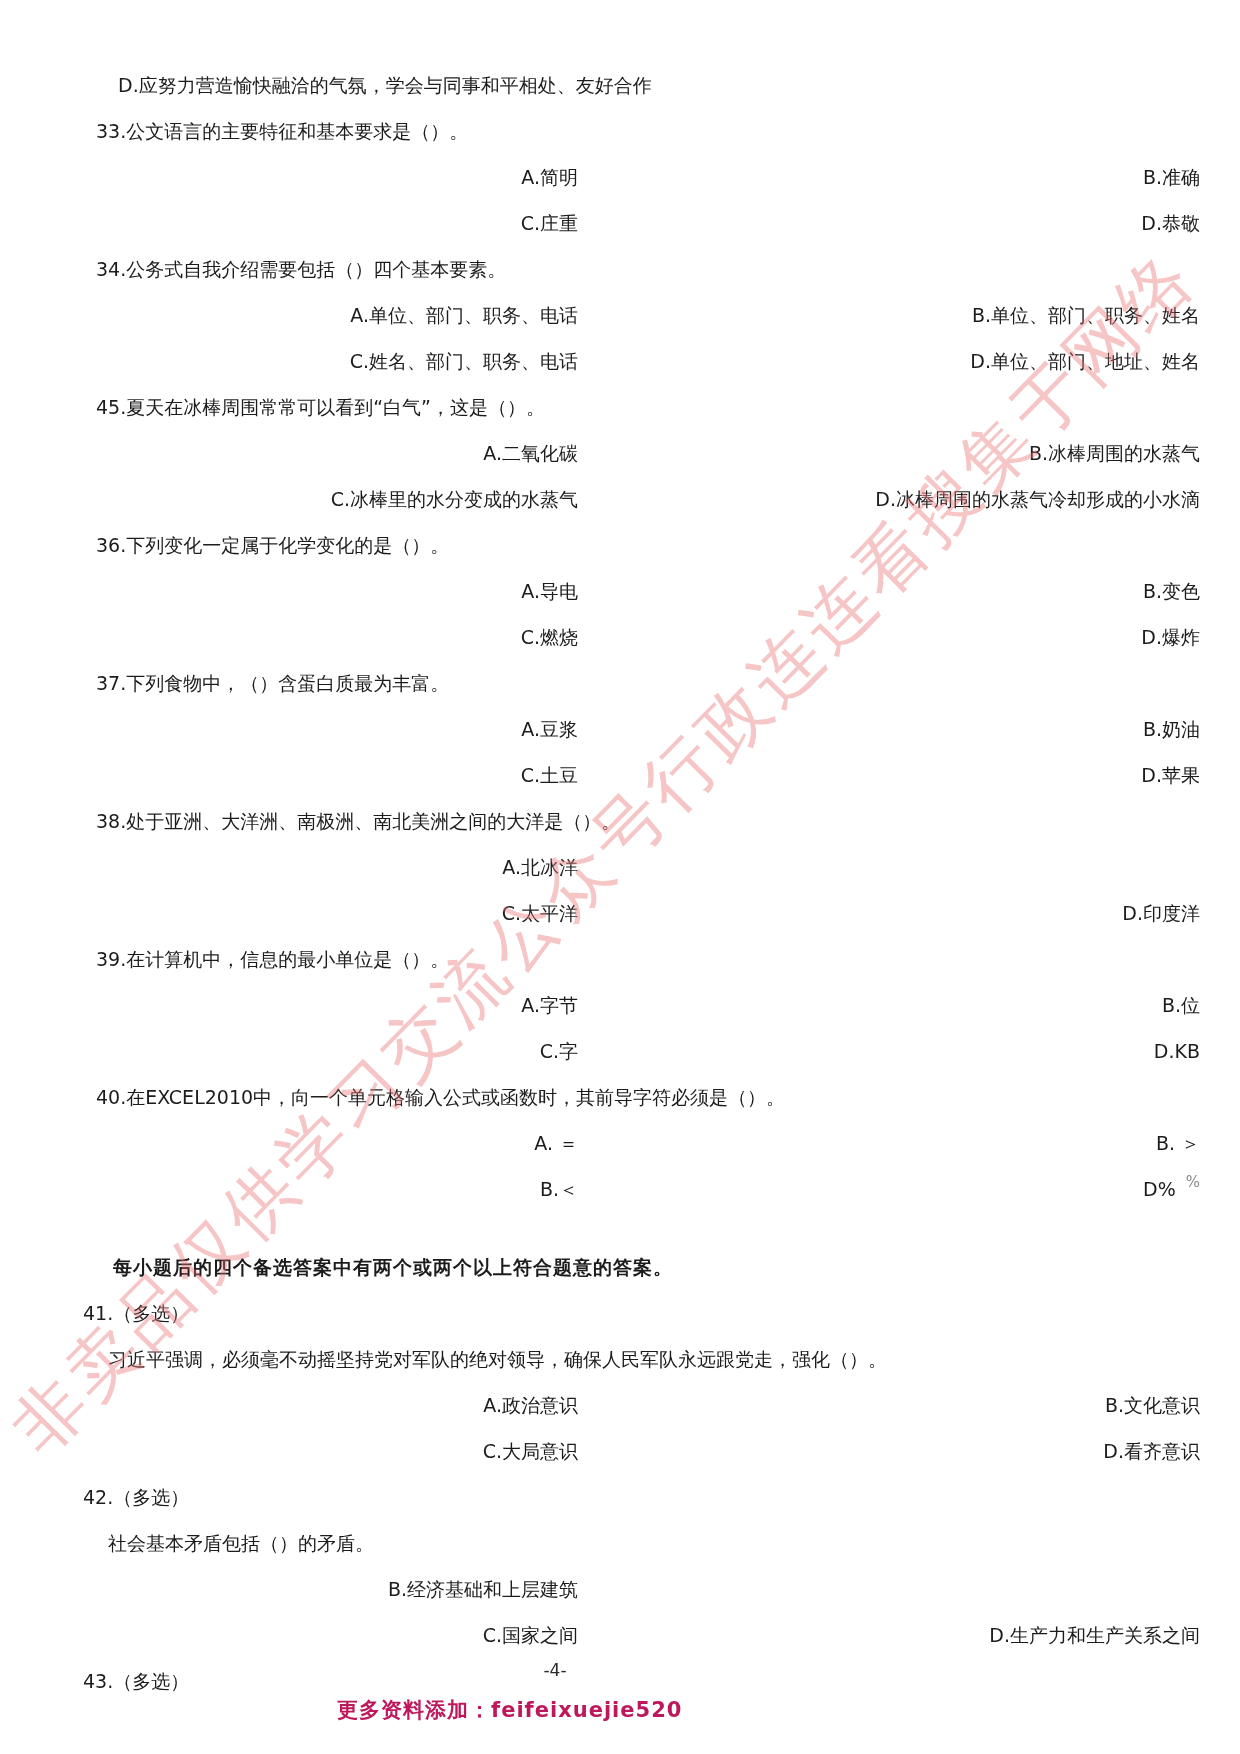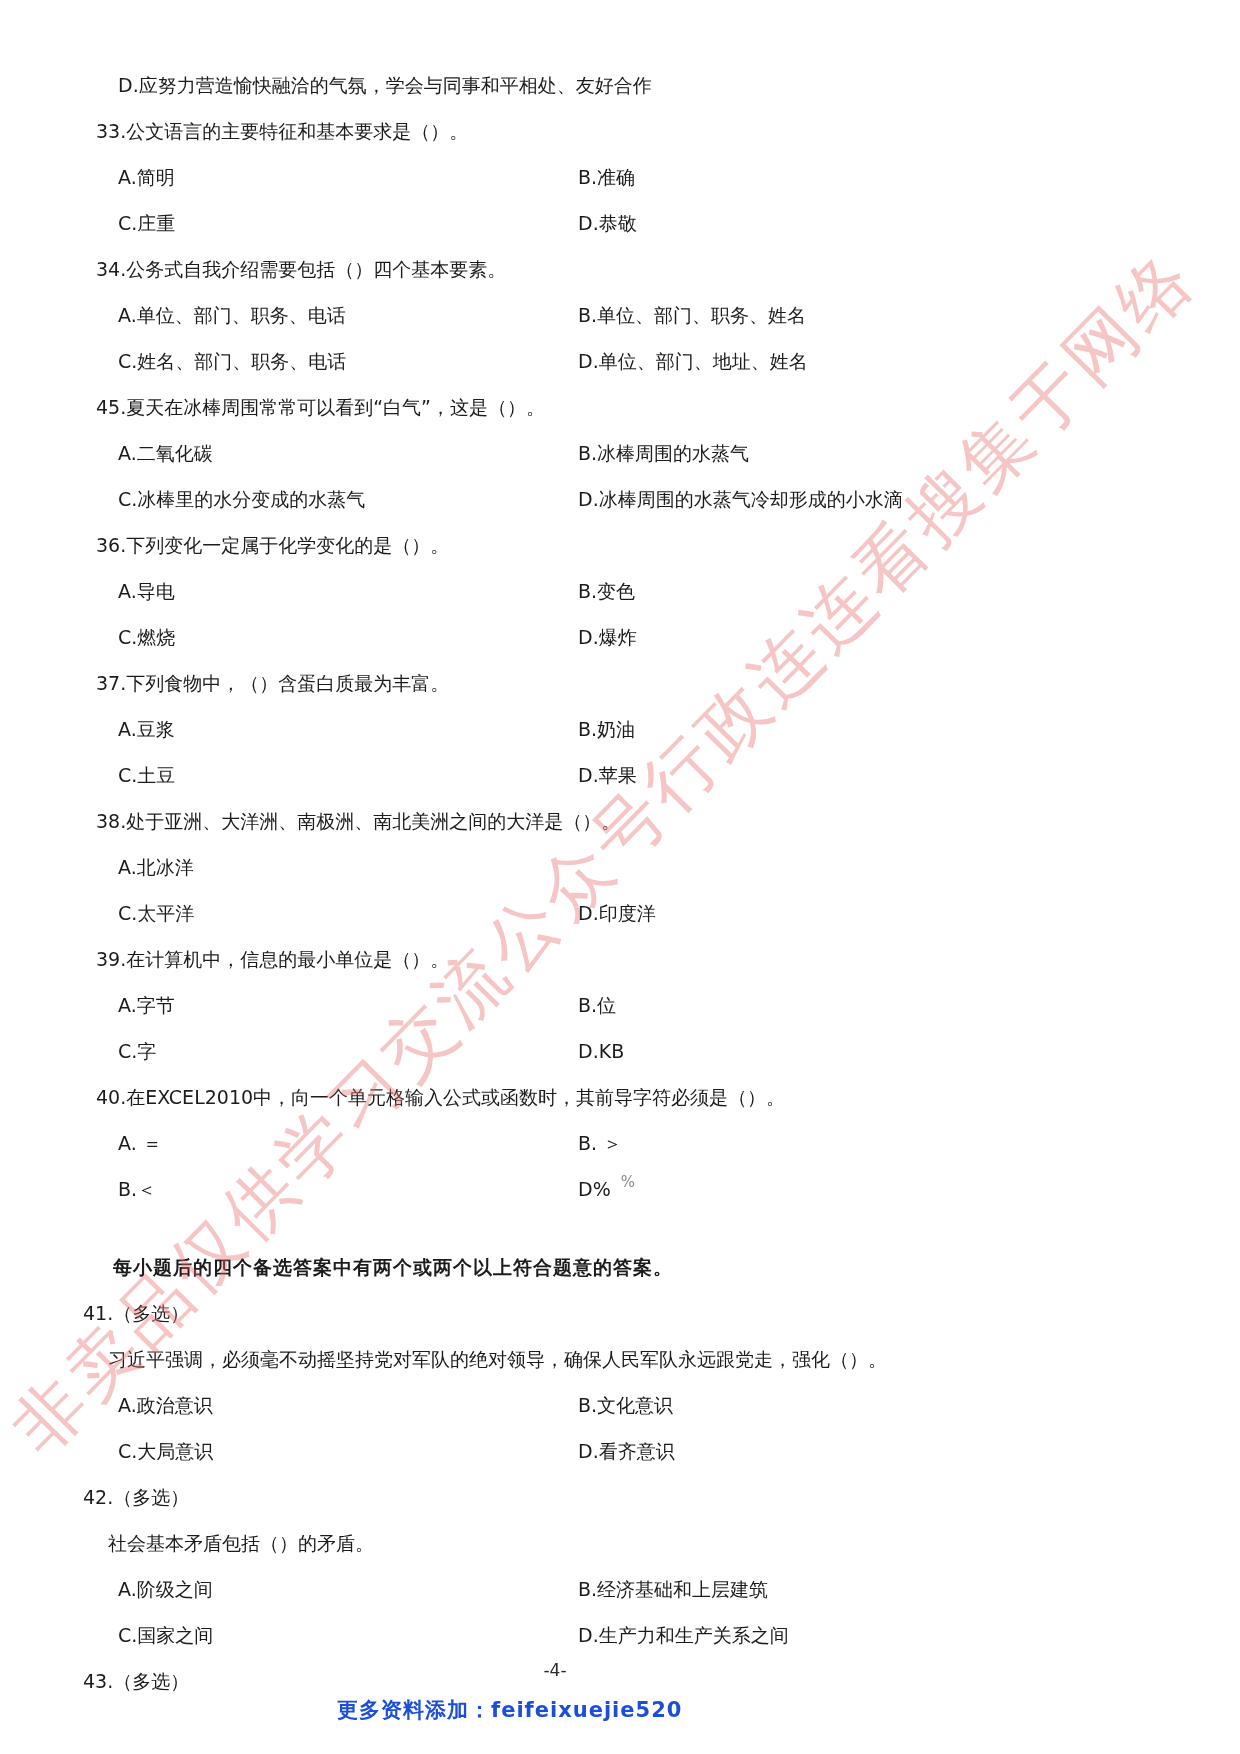--- a/index.html
+++ b/index.html
@@ -19,20 +19,21 @@
     font-size:19px;
     line-height:26px;
   }
   .row { height:46px; white-space:nowrap; }
   .opt-row {
     height:46px;
     margin-left:22px;
     display:grid;
     grid-template-columns:460px 1fr;
     white-space:nowrap;
+    text-align:right;
   }
   .indent-d   { margin-left:22px; }
   .stem       { margin-left:0; }
   .multi-label{ margin-left:-13px; }
   .multi-stem { margin-left:12px; }
   .note {
     margin-left:17px;
     font-weight:700;
     letter-spacing:1px;
     margin-top:32px;
@@ -64,21 +65,21 @@
     width:1110px;
     text-align:center;
     font-size:17px;
     color:#2a2a2a;
   }
   .footer-contact {
     position:absolute;
     left:337px; top:1696px;
     font-size:21px;
     font-weight:700;
-    color:#1d4ed8;
+    color:#be185d;
     letter-spacing:1px;
   }
 </style>
 </head>
 <body>
 
 <div class="page">
 
   <div class="watermark">非卖品仅供学习交流公众号行政连连看搜集于网络</div>
 
@@ -193,21 +194,20 @@
       <div class="opt-row">
         <span>C.大局意识</span>
         <span>D.看齐意识</span>
       </div>
     </div>
 
     <div>
       <div class="row multi-label">42.（多选）</div>
       <div class="row multi-stem">社会基本矛盾包括（）的矛盾。</div>
       <div class="opt-row">
-        <span>A.阶级之间</span>
         <span>B.经济基础和上层建筑</span>
       </div>
       <div class="opt-row">
         <span>C.国家之间</span>
         <span>D.生产力和生产关系之间</span>
       </div>
     </div>
 
     <div>
       <div class="row multi-label">43.（多选）</div>

